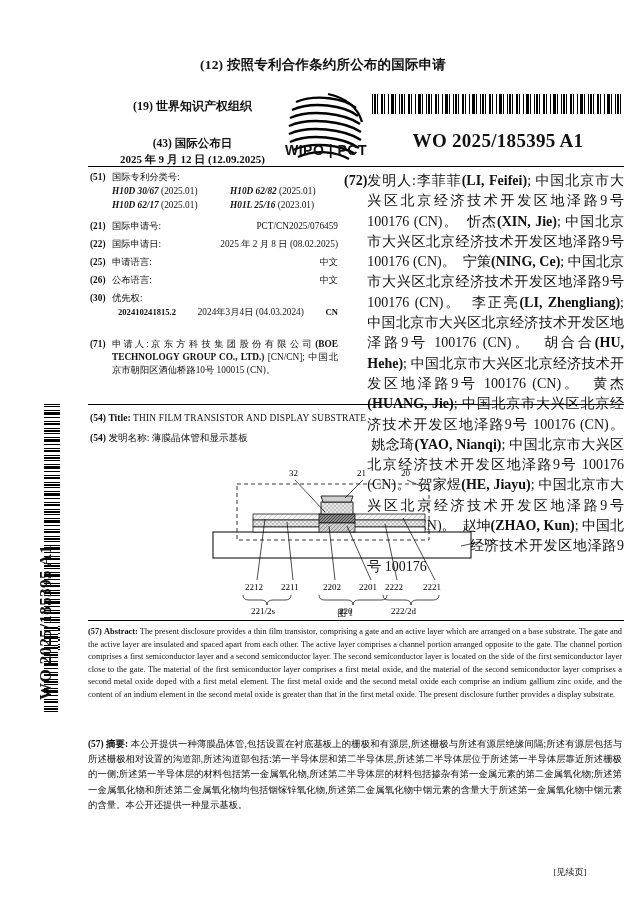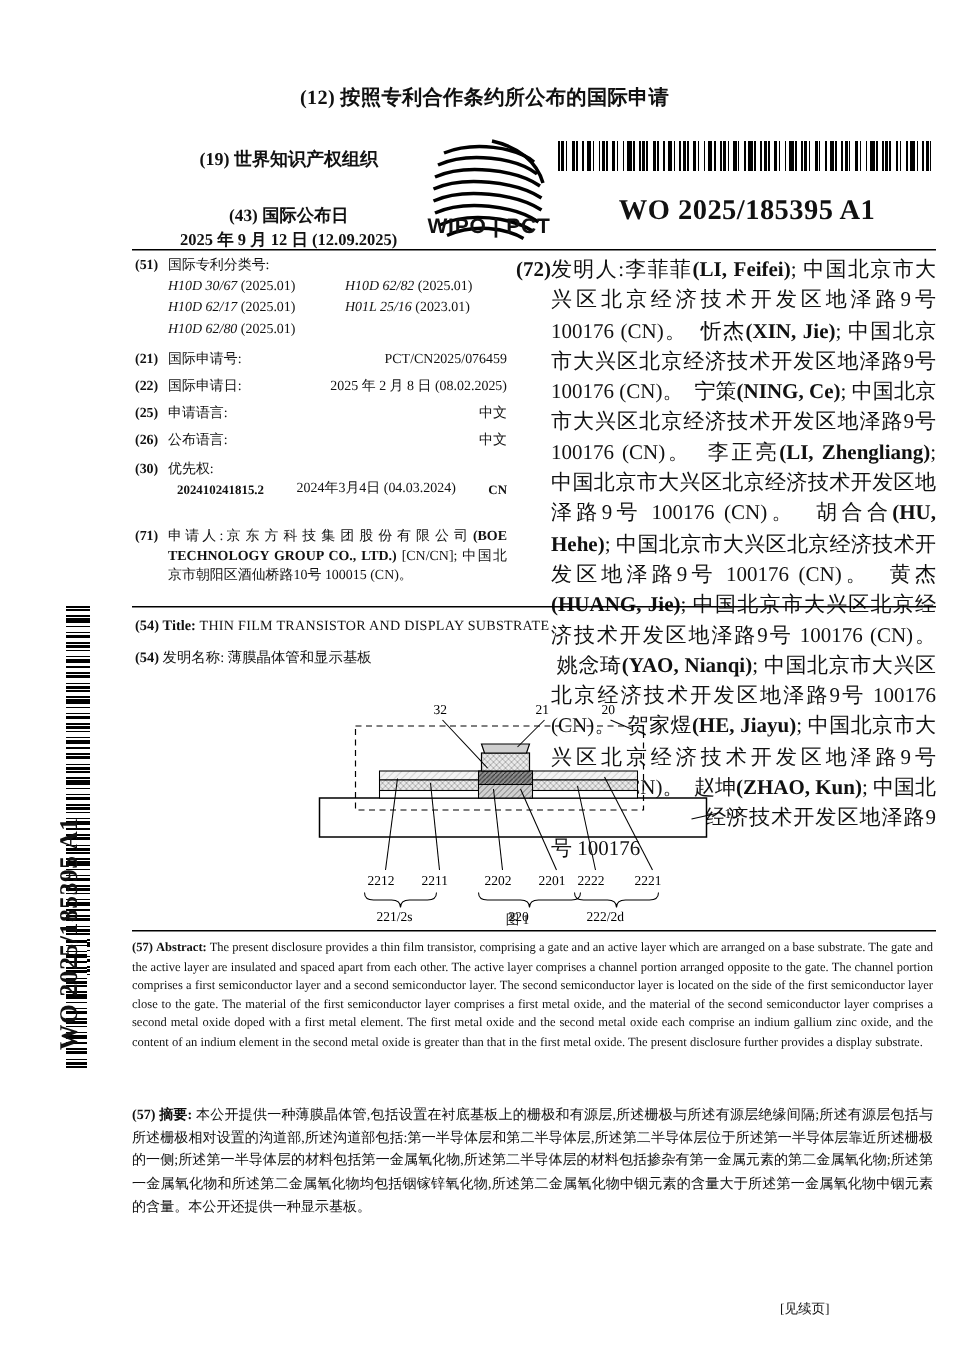--- a/index.html
+++ b/index.html
@@ -69,21 +69,21 @@
   .rule-mid{position:absolute;left:88px;top:404px;width:536px;height:1px;background:#000;}
   .rule-abs{position:absolute;left:88px;top:620px;width:536px;height:1px;background:#000;}
 
   
   .col-left{position:absolute;left:90px;top:171px;width:248px;font-size:9.3px;line-height:1.42;}
   .col-right{position:absolute;left:344px;top:171px;width:280px;font-size:14px;line-height:1.45;}
 
   .fld{display:flex;margin-bottom:2px;}
   .fld .tag{flex:0 0 22px;font-weight:bold;}
   .fld .bdy{flex:1 1 auto;}
-  .ipc{font-style:italic;font-weight:normal;}
+  .ipc{font-style:italic;font-weight:bold;}
   .ipc-line{display:flex;margin-top:1px;}
   .ipc-line > span{display:inline-block;}
   .ipc-a{width:118px;}
   .kv{display:flex;justify-content:space-between;}
   .nm{font-weight:bold;font-size:8.6px;}
   .addr-sp{letter-spacing:1.2px;}
 
   
   .title-block{position:absolute;left:90px;top:412px;width:534px;font-size:9.6px;}
   .title-block .ln{margin-bottom:9px;}
@@ -112,21 +112,21 @@
   .bc-left-1{position:absolute;left:44px;top:404px;width:16px;height:246px;}
   .bc-left-2{position:absolute;left:44px;top:626px;width:14px;height:86px;}
   .vert-pub{
     position:absolute;left:36px;top:700px;
     width:180px;
     transform:rotate(-90deg);transform-origin:left top;
     font-size:17px;font-weight:bold;letter-spacing:.4px;
     white-space:nowrap;
   }
   .cont-note{
-    position:absolute;left:520px;top:866px;width:100px;text-align:left;
+    position:absolute;left:520px;top:866px;width:100px;text-align:center;
     font-size:9px;
   }
 </style>
 </head>
 <body>
 
 <div class="page">
 
   <div class="hdr-title">
     <span>(12)</span>
@@ -174,24 +174,20 @@
           <span class="ipc-a"><span class="ipc">H10D 30/67</span>
           <span>(2025.01)</span></span>
           <span><span class="ipc">H10D 62/82</span>
           <span>(2025.01)</span></span>
         </div>
         <div class="ipc-line">
           <span class="ipc-a"><span class="ipc">H10D 62/17</span>
           <span>(2025.01)</span></span>
           <span><span class="ipc">H01L 25/16</span>
           <span>(2023.01)</span></span>
-        </div>
-        <div class="ipc-line">
-          <span class="ipc-a"><span class="ipc">H10D 62/80</span>
-          <span>(2025.01)</span></span>
         </div>
       </div>
     </div>
 
     <div class="fld" style="margin-top:7px">
       <div class="tag">(21)</div>
       <div class="bdy kv">
         <span>国际申请号:</span>
         <span>PCT/CN2025/076459</span>
       </div>

